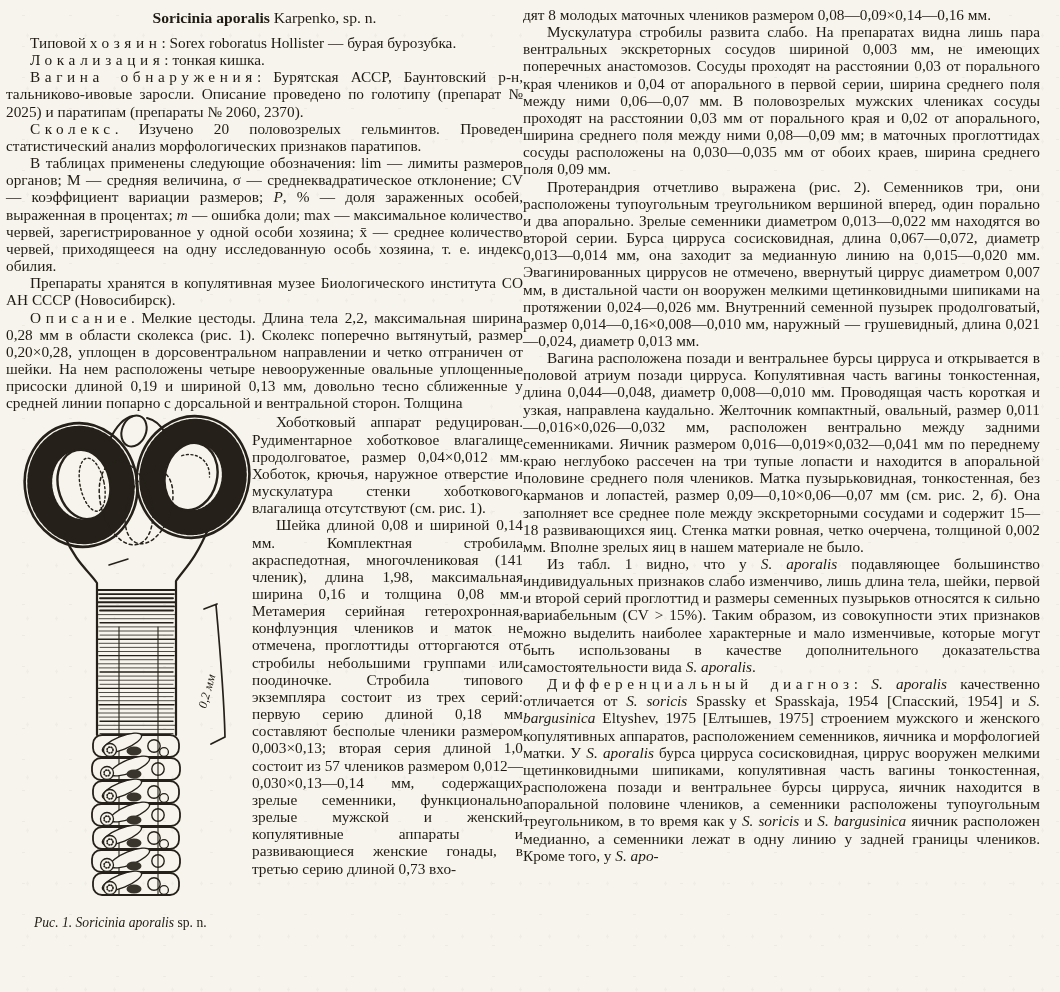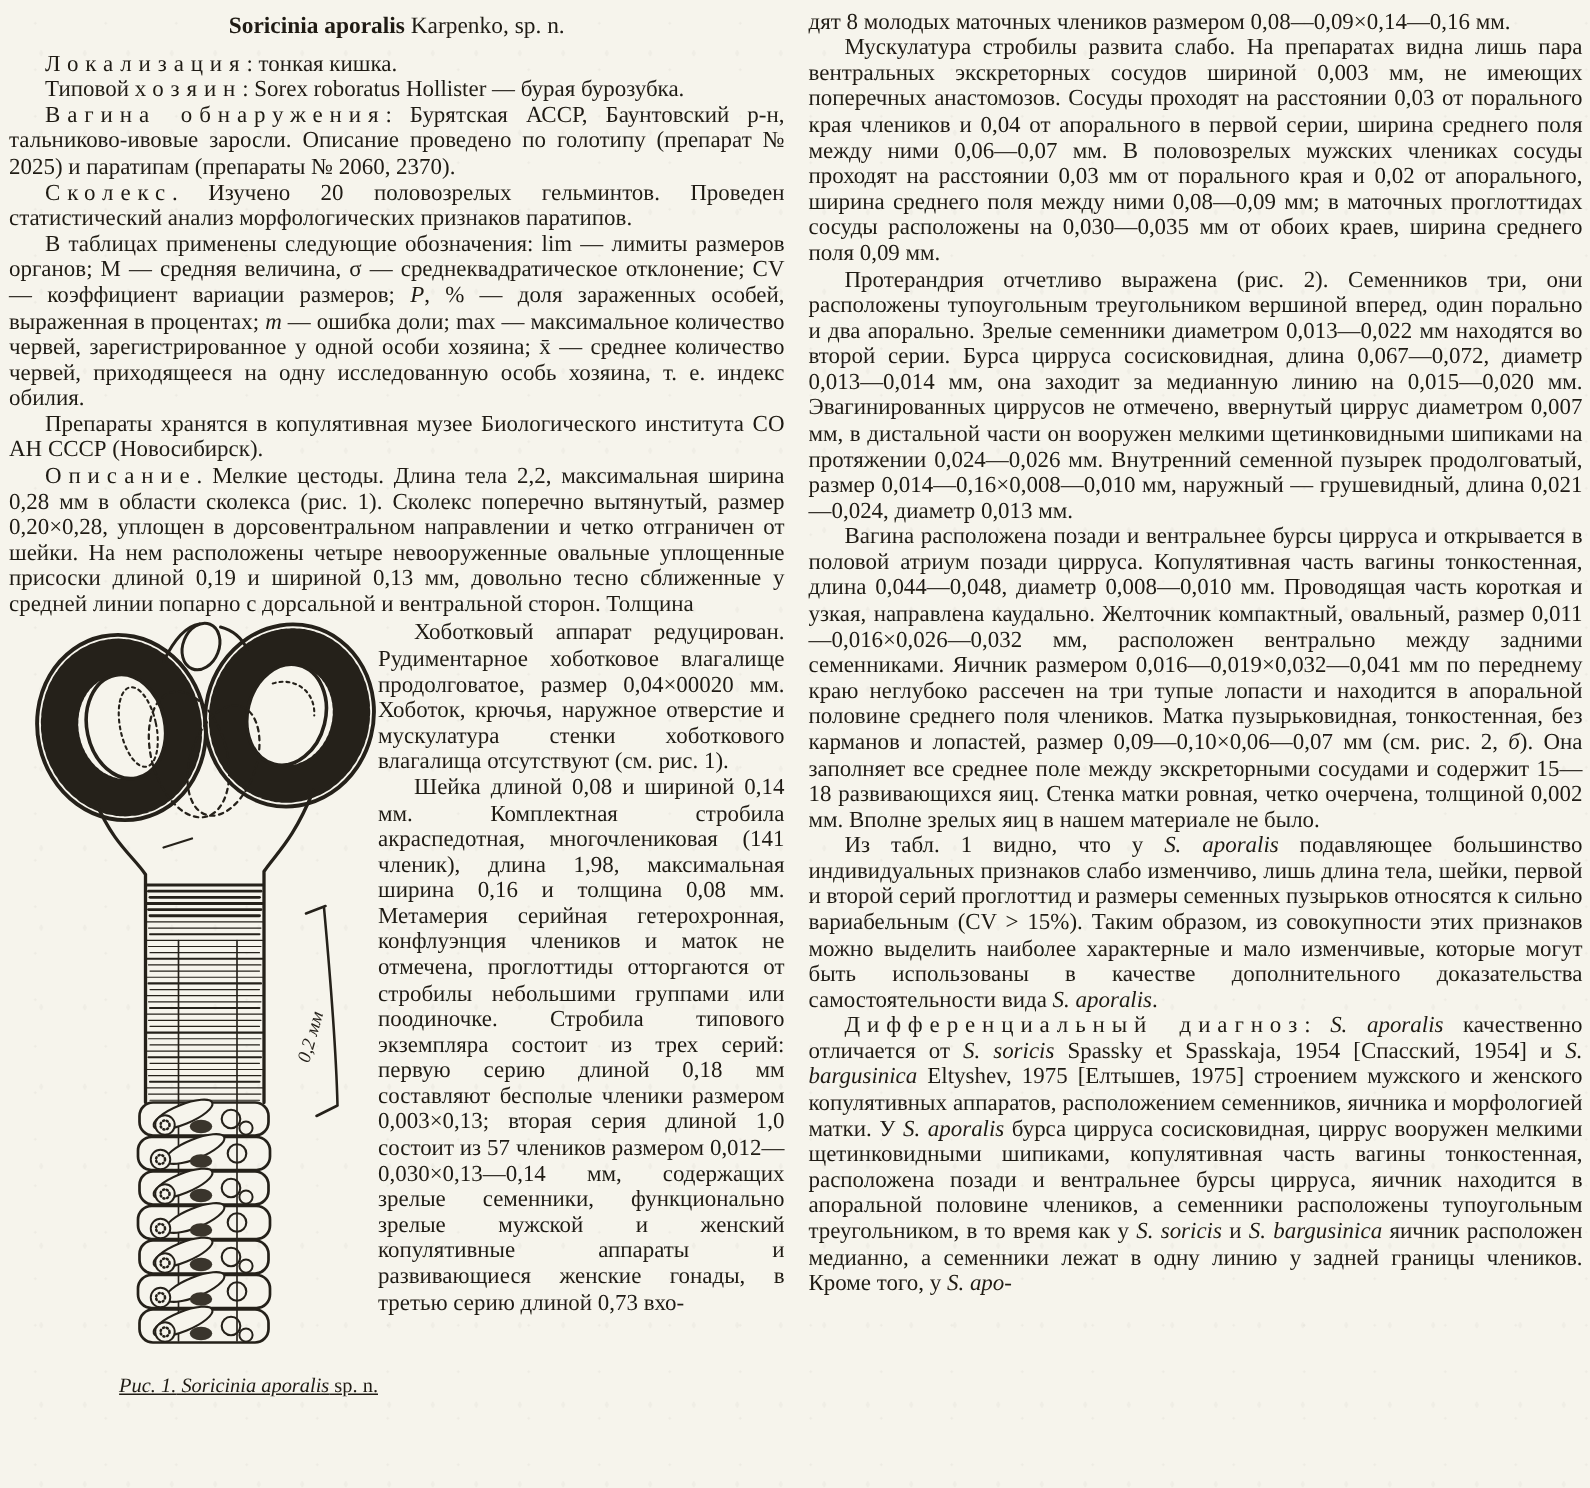--- a/index.html
+++ b/index.html
@@ -12,52 +12,51 @@
       radial-gradient(rgba(40,35,20,0.045) 1px, transparent 1.2px),
       radial-gradient(rgba(40,35,20,0.03) 1px, transparent 1.2px);
     background-size:47px 31px, 29px 53px;
     background-position:0 0, 13px 9px;
     overflow:hidden;
     box-sizing:border-box;
     padding:6px 5px 0 6px;
     font-family:"Liberation Serif","DejaVu Serif",serif;
     color:#1f1b14;
   }
-  .cols{display:flex;gap:16px;}
+  .cols{display:flex;}
   .col{width:517px;font-size:15.3px;line-height:17.15px;text-align:justify;}
   .para{margin:0;}
   .para.indent{text-indent:24px;}
   .title{
     text-align:center;font-size:15.6px;font-weight:normal;
     margin:3px 0 7px 0;line-height:18px;
   }
   .bd{font-weight:bold;}
   .it{font-style:italic;}
   .spaced{letter-spacing:0.30em;}
   .wrap{display:flex;margin-top:2px;}
   figure.fig{width:246px;margin:0;flex:none;position:relative;}
   figcaption{
-    font-size:13.6px;text-align:right;padding-left:28px;margin-top:5px;
+    font-size:13.6px;text-align:left;padding-left:28px;margin-top:5px;
     white-space:nowrap;
-    text-decoration:underline;
   }
   .narrow{width:271px;}
   svg text{font-family:"Liberation Serif","DejaVu Serif",serif;}
 </style>
 </head>
 <body>
 
 <div class="page">
   <div class="cols">
 
     <div class="col">
       <h1 class="title"><span class="bd">Soricinia aporalis</span><span> Karpenko, sp. n.</span></h1>
 
+      <p class="para indent"><span>Типовой </span><span class="spaced">хозяин</span><span>: Sorex roboratus Hollister — бурая бурозубка.</span></p>
       <p class="para indent"><span class="spaced">Локализация</span><span>: тонкая кишка.</span></p>
-      <p class="para indent"><span>Типовой </span><span class="spaced">хозяин</span><span>: Sorex roboratus Hollister — бурая бурозубка.</span></p>
       <p class="para indent"><span class="spaced">Вагина обнаружения</span><span>: Бурятская АССР, Баунтовский р-н, тальниково-ивовые заросли. Описание проведено по голотипу (препарат № 2025) и паратипам (препараты № 2060, 2370).</span></p>
       <p class="para indent"><span class="spaced">Сколекс</span><span>. Изучено 20 половозрелых гельминтов. Проведен статистический анализ морфологических признаков паратипов.</span></p>
       <p class="para indent"><span>В таблицах применены следующие обозначения: lim — лимиты размеров органов; M — средняя величина, σ — среднеквадратическое отклонение; CV — коэффициент вариации размеров; </span><span class="it">P</span><span>, % — доля зараженных особей, выраженная в процентах; </span><span class="it">m</span><span> — ошибка доли; max — максимальное количество червей, зарегистрированное у одной особи хозяина; x̄ — среднее количество червей, приходящееся на одну исследованную особь хозяина, т. е. индекс обилия.</span></p>
       <p class="para indent"><span>Препараты хранятся в копулятивная музее Биологического института СО АН СССР (Новосибирск).</span></p>
       <p class="para indent"><span class="spaced">Описание</span><span>. Мелкие цестоды. Длина тела 2,2, максимальная ширина 0,28 мм в области сколекса (рис. 1). Сколекс поперечно вытянутый, размер 0,20×0,28, уплощен в дорсовентральном направлении и четко отграничен от шейки. На нем расположены четыре невооруженные овальные уплощенные присоски длиной 0,19 и шириной 0,13 мм, довольно тесно сближенные у средней линии попарно с дорсальной и вентральной сторон. Толщина</span></p>
 
       <div class="wrap">
         <figure class="fig">
           <svg width="246" height="492" viewBox="0 0 246 492">
             <g stroke="#25211a" fill="none" stroke-linecap="round">
@@ -194,21 +193,21 @@
               <g stroke-width="1.7">
                 <path d="M198,196 L211,191 M210,192 C214,236 218,282 219,324 M219,324 L205,331"></path>
               </g>
             </g>
             <text x="200" y="296" font-size="12.5" font-style="italic" fill="#25211a" transform="rotate(-74 200 296)">0,2 мм</text>
           </svg>
           <figcaption><span class="it">Рис. 1.</span><span class="it"> Soricinia aporalis</span><span> sp. n.</span></figcaption>
         </figure>
 
         <div class="narrow">
-          <p class="para indent"><span>Хоботковый аппарат редуцирован. Рудиментарное хоботковое влагалище продолговатое, размер 0,04×00020 мм. Хоботок, крючья, наружное отверстие и мускулатура стенки хоботкового влагалища отсутствуют (см. рис. 1).</span></p>
+          <p class="para indent"><span>Хоботковый аппарат редуцирован. Рудиментарное хоботковое влагалище продолговатое, размер 0,04×0,012 мм. Хоботок, крючья, наружное отверстие и мускулатура стенки хоботкового влагалища отсутствуют (см. рис. 1).</span></p>
           <p class="para indent"><span>Шейка длиной 0,08 и шириной 0,14 мм. Комплектная стробила акраспедотная, многочлениковая (141 членик), длина 1,98, максимальная ширина 0,16 и толщина 0,08 мм. Метамерия серийная гетерохронная, конфлуэнция члеников и маток не отмечена, проглоттиды отторгаются от стробилы небольшими группами или поодиночке. Стробила типового экземпляра состоит из трех серий: первую серию длиной 0,18 мм составляют бесполые членики размером 0,003×0,13; вторая серия длиной 1,0 состоит из 57 члеников размером 0,012—0,030×0,13—0,14 мм, содержащих зрелые семенники, функционально зрелые мужской и женский копулятивные аппараты и развивающиеся женские гонады, в третью серию длиной 0,73 вхо-</span></p>
         </div>
       </div>
     </div>
 
     <div class="col">
       <p class="para"><span>дят 8 молодых маточных члеников размером 0,08—0,09×0,14—0,16 мм.</span></p>
       <p class="para indent"><span>Мускулатура стробилы развита слабо. На препаратах видна лишь пара вентральных экскреторных сосудов шириной 0,003 мм, не имеющих поперечных анастомозов. Сосуды проходят на расстоянии 0,03 от порального края члеников и 0,04 от апорального в первой серии, ширина среднего поля между ними 0,06—0,07 мм. В половозрелых мужских члениках сосуды проходят на расстоянии 0,03 мм от порального края и 0,02 от апорального, ширина среднего поля между ними 0,08—0,09 мм; в маточных проглоттидах сосуды расположены на 0,030—0,035 мм от обоих краев, ширина среднего поля 0,09 мм.</span></p>
       <p class="para indent"><span>Протерандрия отчетливо выражена (рис. 2). Семенников три, они расположены тупоугольным треугольником вершиной вперед, один порально и два апорально. Зрелые семенники диаметром 0,013—0,022 мм находятся во второй серии. Бурса цирруса сосисковидная, длина 0,067—0,072, диаметр 0,013—0,014 мм, она заходит за медианную линию на 0,015—0,020 мм. Эвагинированных циррусов не отмечено, ввернутый циррус диаметром 0,007 мм, в дистальной части он вооружен мелкими щетинковидными шипиками на протяжении 0,024—0,026 мм. Внутренний семенной пузырек продолговатый, размер 0,014—0,16×0,008—0,010 мм, наружный — грушевидный, длина 0,021—0,024, диаметр 0,013 мм.</span></p>
       <p class="para indent"><span>Вагина расположена позади и вентральнее бурсы цирруса и открывается в половой атриум позади цирруса. Копулятивная часть вагины тонкостенная, длина 0,044—0,048, диаметр 0,008—0,010 мм. Проводящая часть короткая и узкая, направлена каудально. Желточник компактный, овальный, размер 0,011—0,016×0,026—0,032 мм, расположен вентрально между задними семенниками. Яичник размером 0,016—0,019×0,032—0,041 мм по переднему краю неглубоко рассечен на три тупые лопасти и находится в апоральной половине среднего поля члеников. Матка пузырьковидная, тонкостенная, без карманов и лопастей, размер 0,09—0,10×0,06—0,07 мм (см. рис. 2, </span><span class="it">б</span><span>). Она заполняет все среднее поле между экскреторными сосудами и содержит 15—18 развивающихся яиц. Стенка матки ровная, четко очерчена, толщиной 0,002 мм. Вполне зрелых яиц в нашем материале не было.</span></p>

